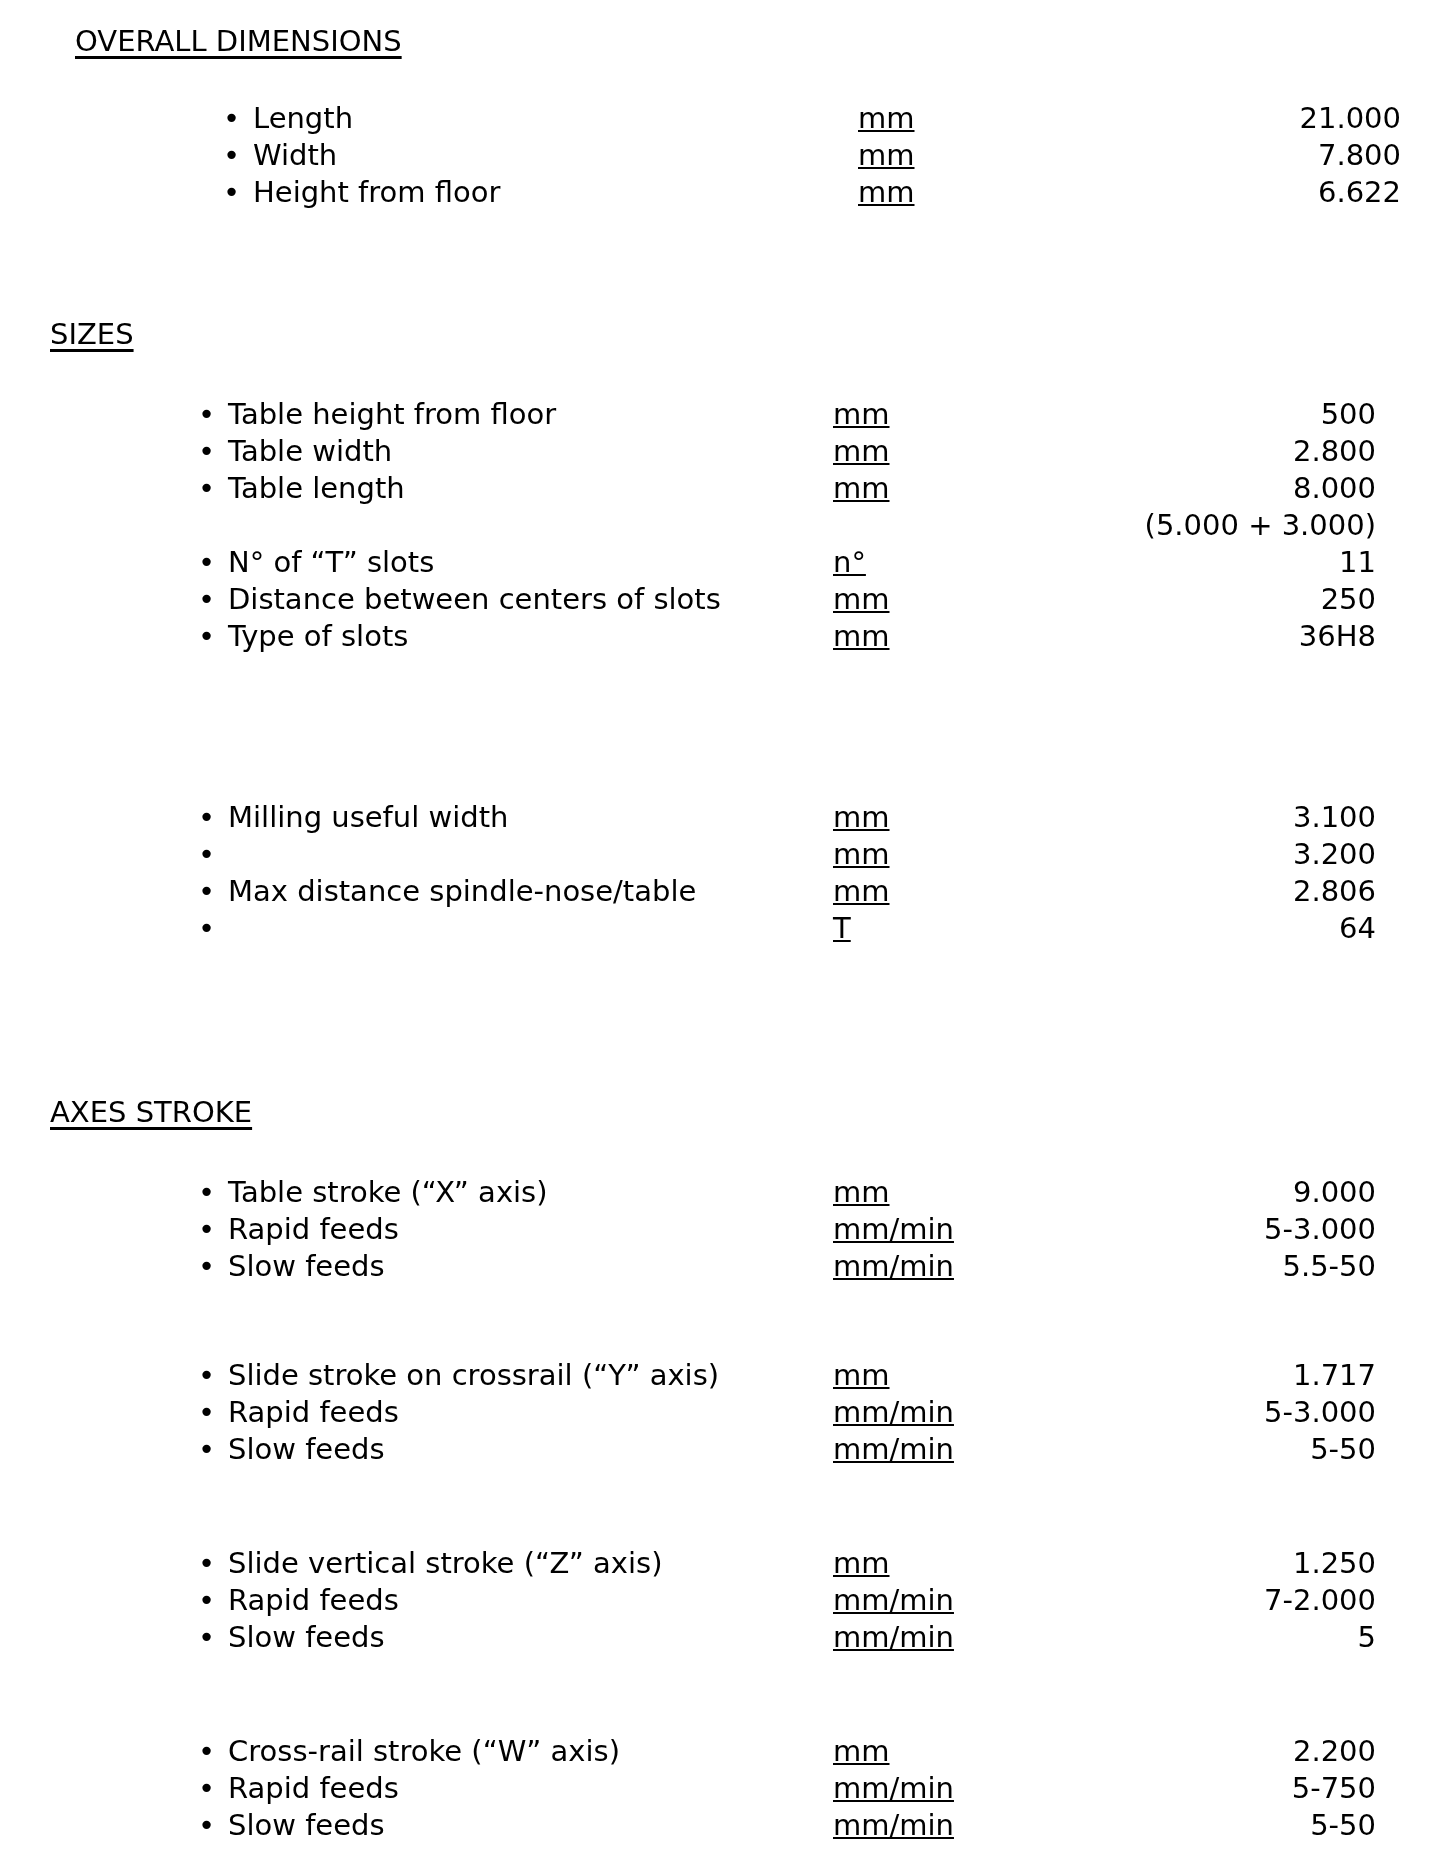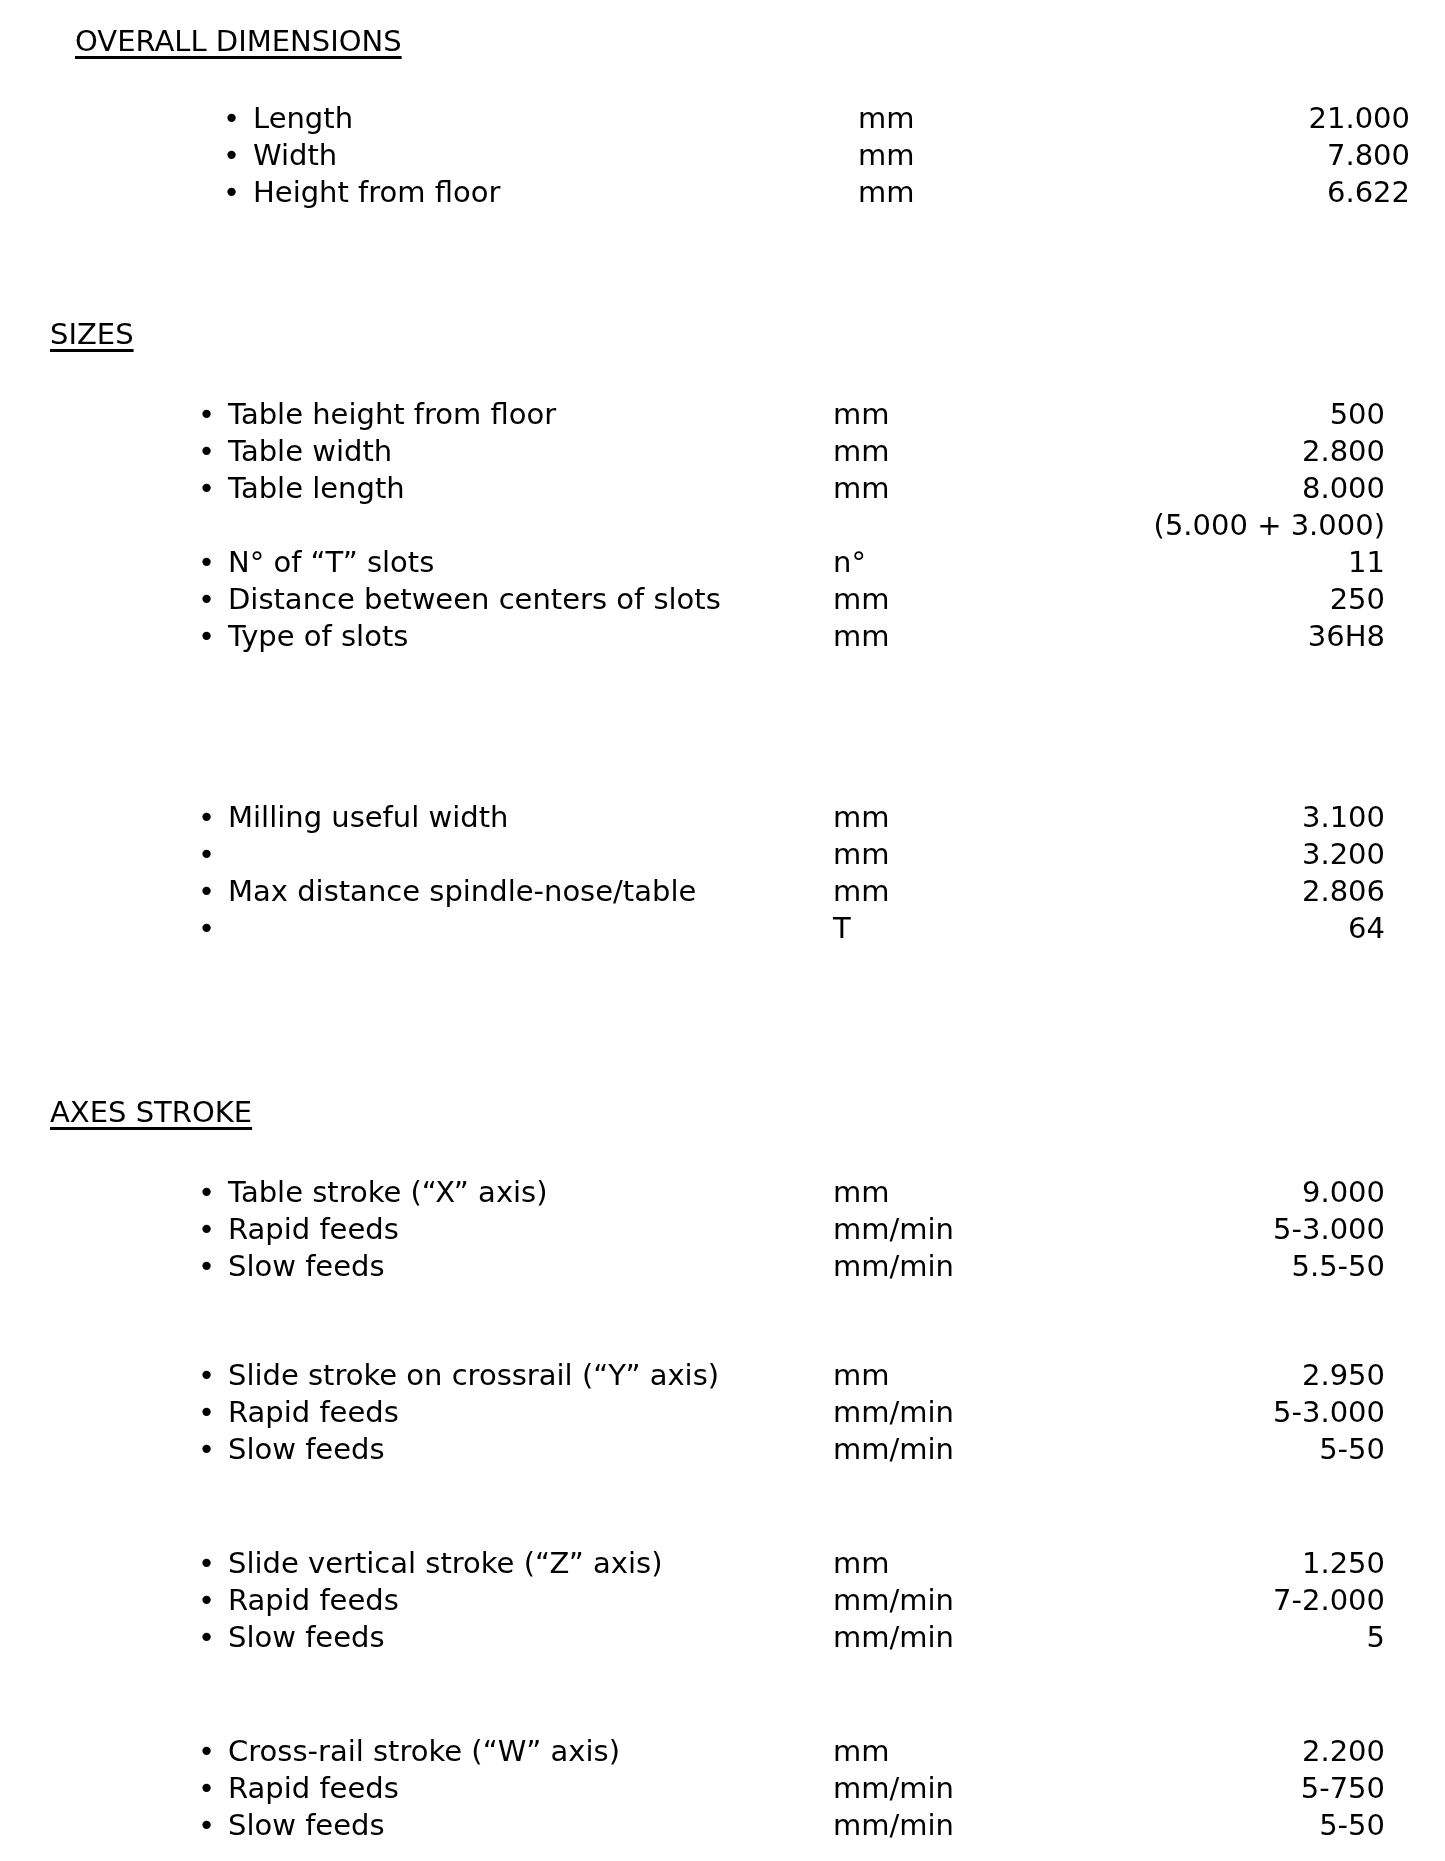--- a/index.html
+++ b/index.html
@@ -37,22 +37,22 @@
   #sec3 .group { margin-top: 38px; }
   #sec4 .g0 { margin-top: 43px; }
   #sec4 .g1 { margin-top: 72px; }
   #sec4 .g2 { margin-top: 77px; }
   #sec4 .g3 { margin-top: 77px; }
 
   .row { position: relative; height: 37px; }
   .row span { position: absolute; top: 0; white-space: nowrap; }
   .b { left: 198px; }
   .l { left: 228px; }
-  .u { left: 833px; }
-  .v { right: 60px; text-align: right; }
+  .u { left: 833px; text-decoration: underline; }
+  .v { right: 69px; text-align: right; }
 </style>
 </head>
 <body>
 
 <div class="page">
 
   <section class="sec" id="sec1">
     <h2 class="heading">OVERALL DIMENSIONS</h2>
     <div class="group g0">
       <div class="row">
@@ -168,21 +168,21 @@
         <span class="l">Slow feeds</span>
         <span class="u">mm/min</span>
         <span class="v">5.5-50</span>
       </div>
     </div>
     <div class="group g1">
       <div class="row">
         <span class="b">•</span>
         <span class="l">Slide stroke on crossrail (“Y” axis)</span>
         <span class="u">mm</span>
-        <span class="v">2.950</span>
+        <span class="v">1.717</span>
       </div>
       <div class="row">
         <span class="b">•</span>
         <span class="l">Rapid feeds</span>
         <span class="u">mm/min</span>
         <span class="v">5-3.000</span>
       </div>
       <div class="row">
         <span class="b">•</span>
         <span class="l">Slow feeds</span>

